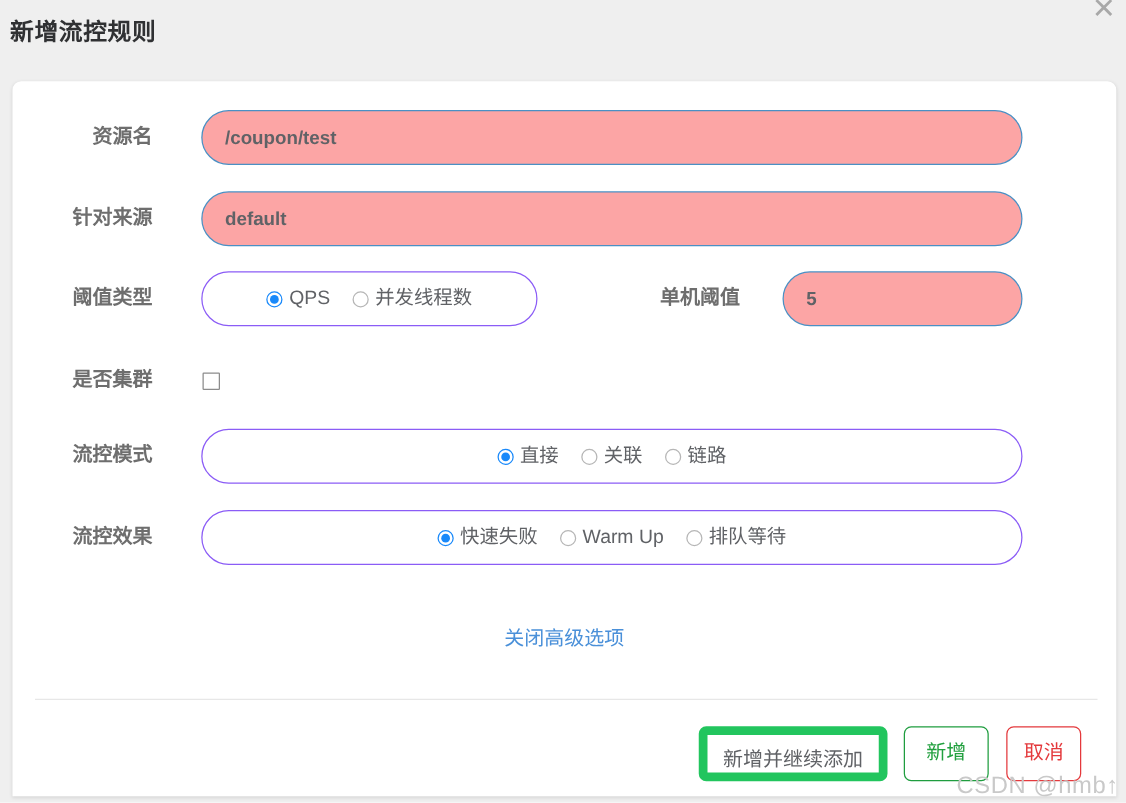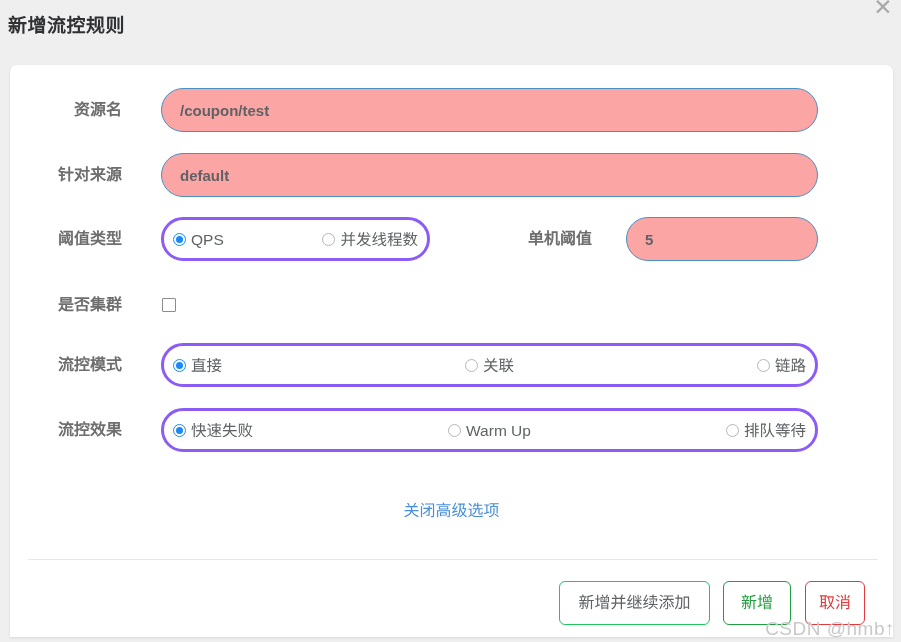--- a/index.html
+++ b/index.html
@@ -102,26 +102,26 @@
     padding: 0 18px;
     outline: none;
     font-weight: bold;
   }
   .text-input::placeholder { color: #9b9b9b; }
 
   .radio-box {
     position: absolute;
     box-sizing: border-box;
     height: 44px;
-    border: 3px solid #8b5cf6;
+    border: 1px solid #8b5cf6;
     border-radius: 22px;
     background: #fff;
     display: flex;
     align-items: center;
-    justify-content: space-between;
+    justify-content: center;
   }
 
   .radio-item {
     display: inline-flex;
     align-items: center;
     gap: 5px;
     margin: 0 9px;
     font-size: 15.5px;
     color: #606266;
     white-space: nowrap;
@@ -202,21 +202,21 @@
     background: #ffffff;
     font-family: "Liberation Sans", "DejaVu Sans", sans-serif;
     font-size: 16px;
     cursor: pointer;
     padding: 0;
     line-height: 42px;
     text-align: center;
     white-space: nowrap;
   }
   #btn-add-continue {
-    border: 1px solid #22c55e;
+    border: 7px solid #22c55e;
     color: #606266;
     left: 549px;
     width: 151px;
   }
   #btn-add {
     border: 1px solid #1f9d3f;
     color: #22a03f;
     left: 713px;
     width: 68px;
   }

